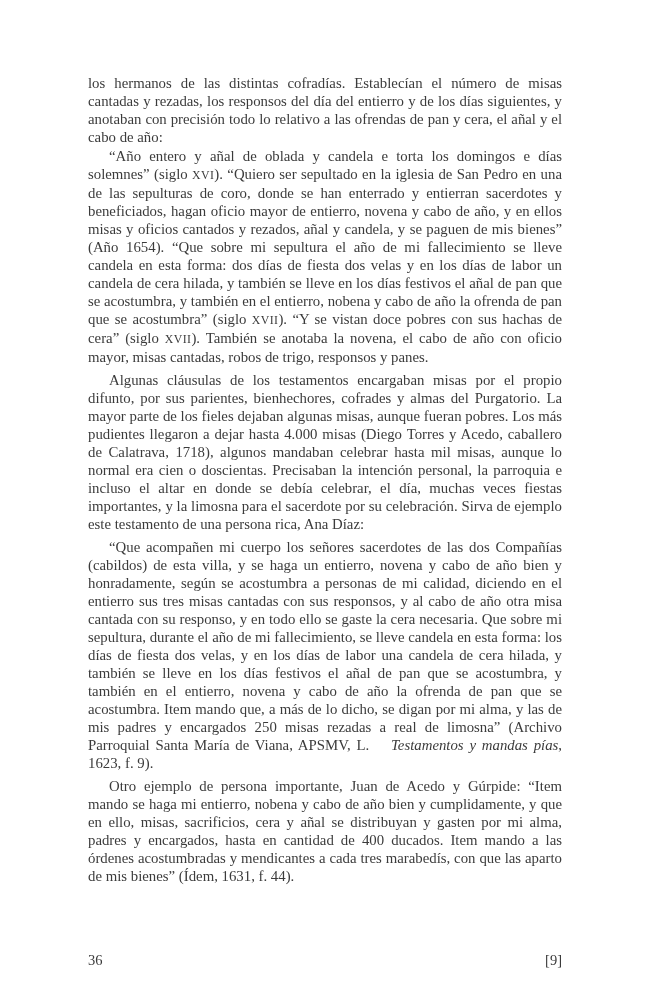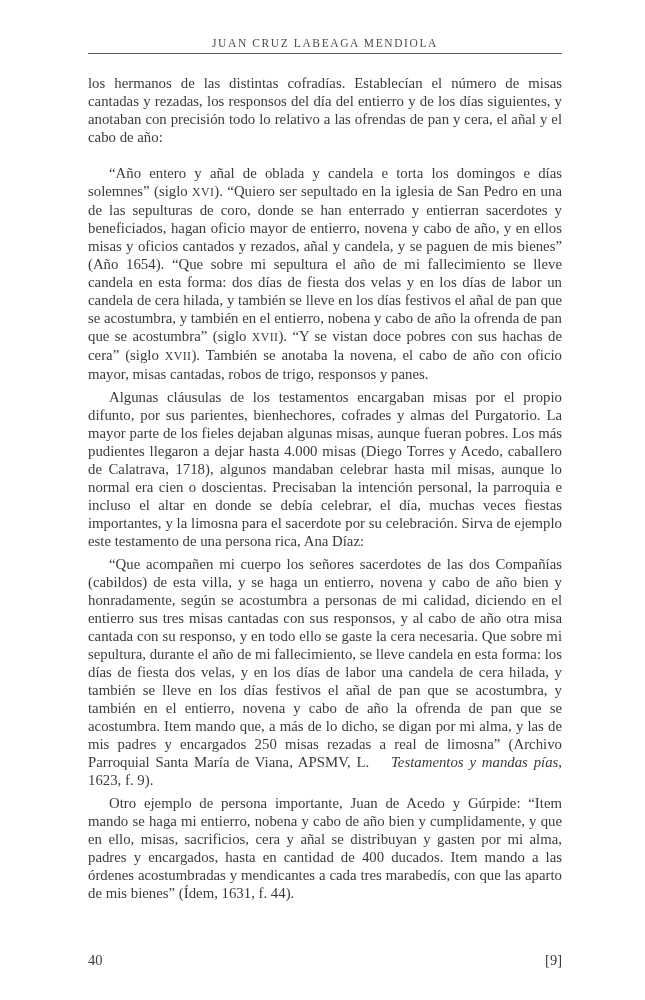--- a/index.html
+++ b/index.html
@@ -35,48 +35,44 @@
   }
   .body-text{
     position:absolute;left:88px;right:83px;top:74px;
     text-align:justify;
     font-size:14.8px;
     line-height:18px;
     hyphens:auto;
     -webkit-hyphens:auto;
   }
   .para{margin:0;}
-  .para + .para{margin-top:18px;}
+  .para + .para{margin-top:1px;}
   .para.spaced{margin-top:5px;}
   .para.indent{text-indent:21px;}
   .run-italic{font-style:italic;margin-left:16px;}
   .run-smallcaps{font-size:0.8em;letter-spacing:0.4px;}
   .footer{
     position:absolute;left:88px;right:83px;top:952px;
     display:flex;justify-content:space-between;
     font-size:14.5px;
     color:var(--text);
   }
 </style>
 </head>
 <body>
 
 <div class="page">
 
-  <div class="running-header">
-    <div class="header-title">JUAN CRUZ LABEAGA MENDIOLA</div>
-    <div class="header-rule"></div>
-  </div>
 
   <div class="body-text" lang="es">
       <p class="para"><span class="run-normal">los hermanos de las distintas cofradías. Establecían el número de misas cantadas y rezadas, los responsos del día del entierro y de los días siguientes, y anotaban con precisión todo lo relativo a las ofrendas de pan y cera, el añal y el cabo de año:</span></p>
       <p class="para indent"><span class="run-normal">“Año entero y añal de oblada y candela e torta los domingos e días solemnes” (siglo </span><span class="run-smallcaps">XVI</span><span class="run-normal">). “Quiero ser sepultado en la iglesia de San Pedro en una de las sepulturas de coro, donde se han enterrado y entierran sacerdotes y beneficiados, hagan oficio mayor de entierro, novena y cabo de año, y en ellos misas y oficios cantados y rezados, añal y candela, y se paguen de mis bienes” (Año 1654). “Que sobre mi sepultura el año de mi fallecimiento se lleve candela en esta forma: dos días de fiesta dos velas y en los días de labor un candela de cera hilada, y también se lleve en los días festivos el añal de pan que se acostumbra, y también en el entierro, nobena y cabo de año la ofrenda de pan que se acostumbra” (siglo </span><span class="run-smallcaps">XVII</span><span class="run-normal">). “Y se vistan doce pobres con sus hachas de cera” (siglo </span><span class="run-smallcaps">XVII</span><span class="run-normal">). También se anotaba la novena, el cabo de año con oficio mayor, misas cantadas, robos de trigo, responsos y panes.</span></p>
       <p class="para indent spaced"><span class="run-normal">Algunas cláusulas de los testamentos encargaban misas por el propio difunto, por sus parientes, bienhechores, cofrades y almas del Purgatorio. La mayor parte de los fieles dejaban algunas misas, aunque fueran pobres. Los más pudientes llegaron a dejar hasta 4.000 misas (Diego Torres y Acedo, caballero de Calatrava, 1718), algunos mandaban celebrar hasta mil misas, aunque lo normal era cien o doscientas. Precisaban la intención personal, la parroquia e incluso el altar en donde se debía celebrar, el día, muchas veces fiestas importantes, y la limosna para el sacerdote por su celebración. Sirva de ejemplo este testamento de una persona rica, Ana Díaz:</span></p>
       <p class="para indent spaced"><span class="run-normal">“Que acompañen mi cuerpo los señores sacerdotes de las dos Compañías (cabildos) de esta villa, y se haga un entierro, novena y cabo de año bien y honradamente, según se acostumbra a personas de mi calidad, diciendo en el entierro sus tres misas cantadas con sus responsos, y al cabo de año otra misa cantada con su responso, y en todo ello se gaste la cera necesaria. Que sobre mi sepultura, durante el año de mi fallecimiento, se lleve candela en esta forma: los días de fiesta dos velas, y en los días de labor una candela de cera hilada, y también se lleve en los días festivos el añal de pan que se acostumbra, y también en el entierro, novena y cabo de año la ofrenda de pan que se acostumbra. Item mando que, a más de lo dicho, se digan por mi alma, y las de mis padres y encargados 250 misas rezadas a real de limosna” (Archivo Parroquial Santa María de Viana, APSMV, L. </span><span class="run-italic">Testamentos y mandas pías</span><span class="run-normal">, 1623, f. 9).</span></p>
       <p class="para indent spaced"><span class="run-normal">Otro ejemplo de persona importante, Juan de Acedo y Gúrpide: “Item mando se haga mi entierro, nobena y cabo de año bien y cumplidamente, y que en ello, misas, sacrificios, cera y añal se distribuyan y gasten por mi alma, padres y encargados, hasta en cantidad de 400 ducados. Item mando a las órdenes acostumbradas y mendicantes a cada tres marabedís, con que las aparto de mis bienes” (Ídem, 1631, f. 44).</span></p>
     </div>
 
   <div class="footer">
-    <span>40</span>
+    <span>36</span>
     <span>[9]</span>
   </div>
 
 </div>
 
 </body></html>

